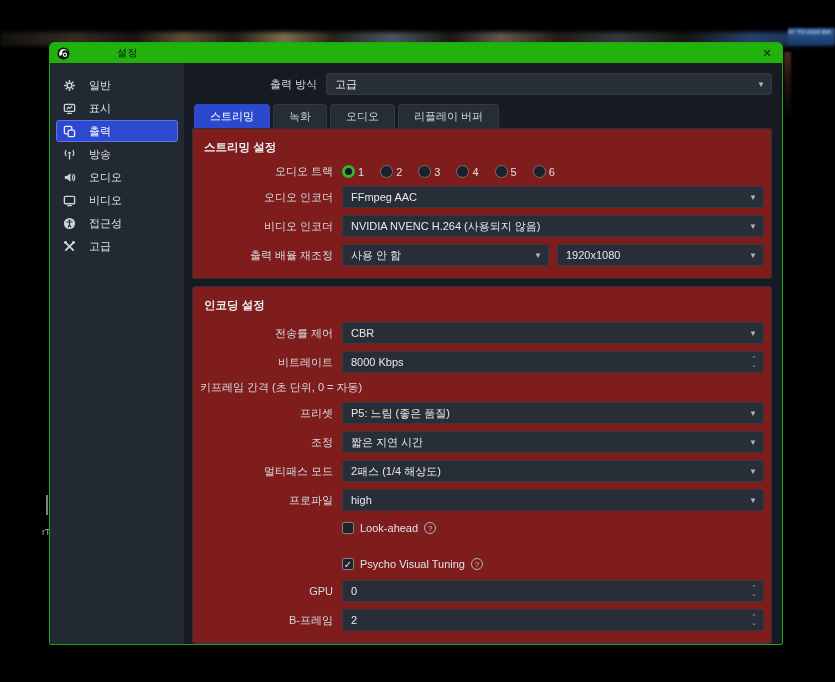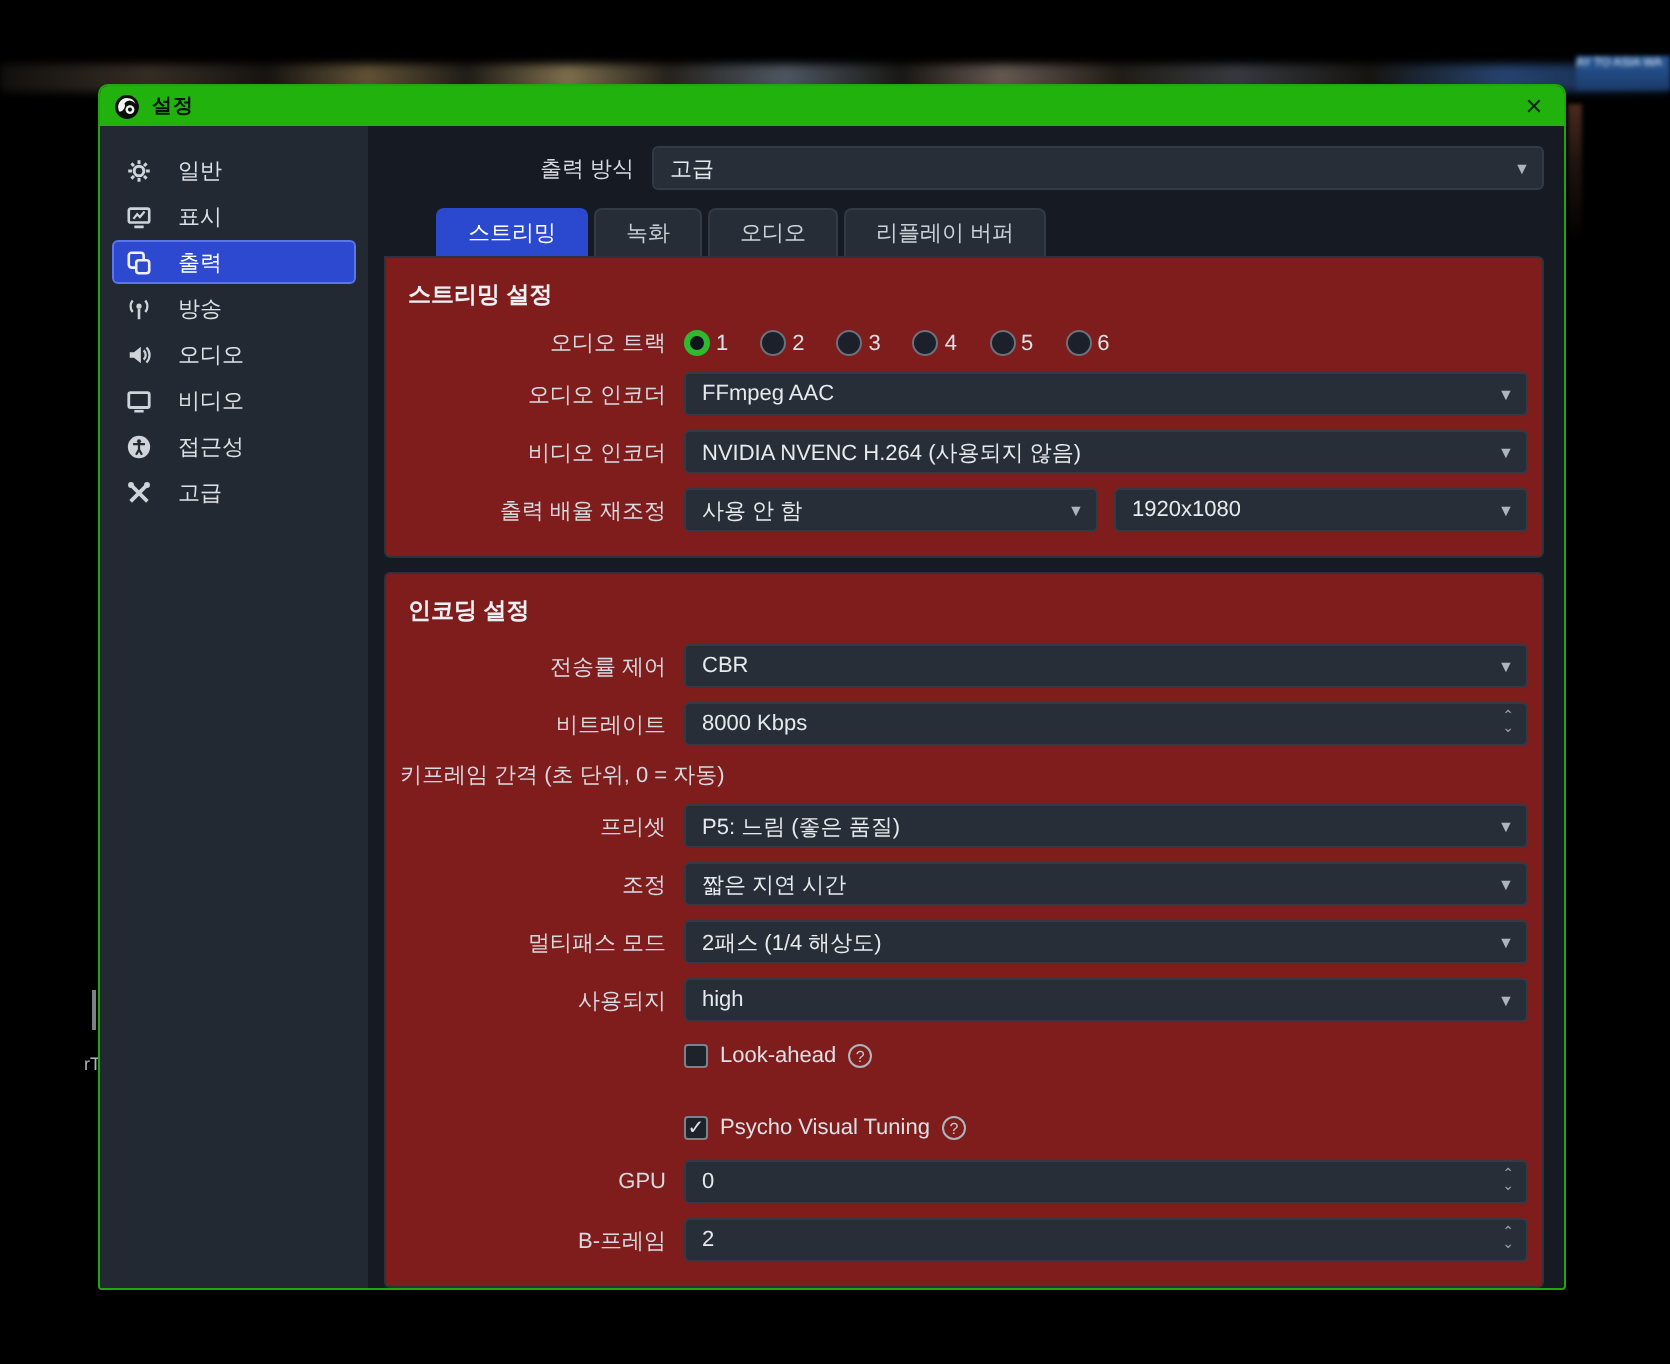--- a/index.html
+++ b/index.html
@@ -31,21 +31,21 @@
   .window {
     position:absolute; left:49px; top:42px; width:734px; height:603px;
     border:1px solid #1ea80d; border-radius:5px 5px 2px 2px;
     background:#151a23; display:flex; flex-direction:column; overflow:hidden;
   }
   .titlebar {
     height:20px; background:#21b20e; display:flex; align-items:center;
     padding:0 7px; flex:0 0 auto;
   }
   .titlebar .obs-logo { width:13px; height:13px; margin-right:6px; flex:0 0 auto; }
-  .titlebar .title { font-size:10px; color:#04150a; font-weight:bold; letter-spacing:.5px; }
+  .titlebar .title { font-size:10px; color:#04150a; font-weight:normal; letter-spacing:.5px;margin-left:41px; }
   .titlebar .close-btn {
     margin-left:auto; width:16px; height:16px; display:flex; align-items:center; justify-content:center;
     color:#06280a; font-size:11px; cursor:default;
   }
   .win-body { flex:1; display:flex; min-height:0; }
 
   
   .sidebar { width:134px; background:#232933; padding:11px 6px; flex:0 0 auto; }
   .side-item {
     display:flex; align-items:center; gap:13px; height:22px; padding:0 6px;
@@ -75,21 +75,21 @@
   .header-row { margin-bottom:9px; }
   .header-row .lab { width:134px; }
 
   
   .tabs { display:flex; gap:3px; padding-left:2px; }
   .tab {
     height:24px; padding:0 15px; display:flex; align-items:center;
     background:#262d37; border:1px solid #323a45; border-bottom:none;
     border-radius:4px 4px 0 0; font-size:11px; color:#ccd1d7;
   }
-  .tab.selected { background:#2b49cf; border-color:#2b49cf; color:#fff;margin-left:24px; }
+  .tab.selected { background:#2b49cf; border-color:#2b49cf; color:#fff; }
 
   .panel {
     border:1px solid #2c333d; background:#7f1d1d; border-radius:0 3px 3px 3px;
     padding:9px 7px 12px 7px; margin-bottom:7px;
   }
   .panel .sec-title { font-size:11.5px; font-weight:bold; color:#eceff3; padding:2px 0 9px 4px; }
   .panel .row { margin-bottom:7px; }
   .panel .row:last-child { margin-bottom:0; }
 
   
@@ -352,21 +352,21 @@
           <span class="lab">멀티패스 모드</span>
           <div class="ctrl-zone">
             <div class="select">
               <span class="val">2패스 (1/4 해상도)</span>
               <span class="arrow">▼</span>
             </div>
           </div>
         </div>
 
         <div class="row">
-          <span class="lab">사용되지</span>
+          <span class="lab">프로파일</span>
           <div class="ctrl-zone">
             <div class="select">
               <span class="val">high</span>
               <span class="arrow">▼</span>
             </div>
           </div>
         </div>
 
         <div class="check-row" style="margin-bottom:16px;">
           <span class="cbx"></span>

